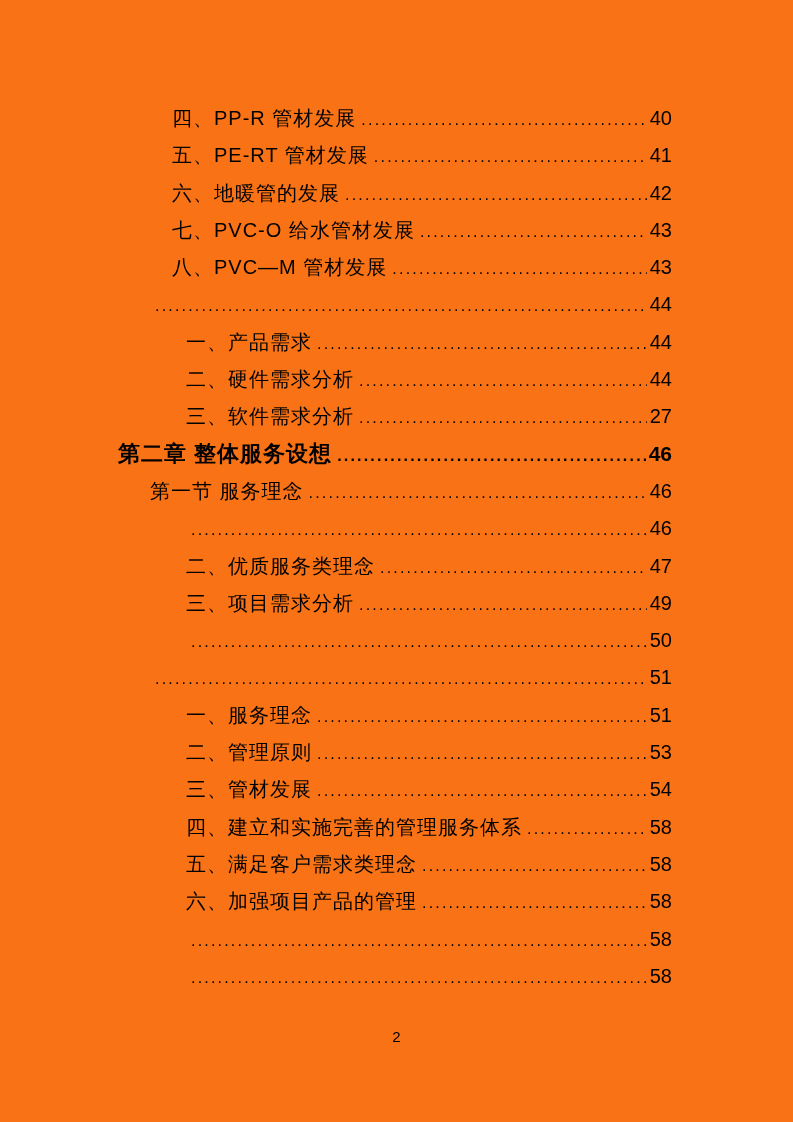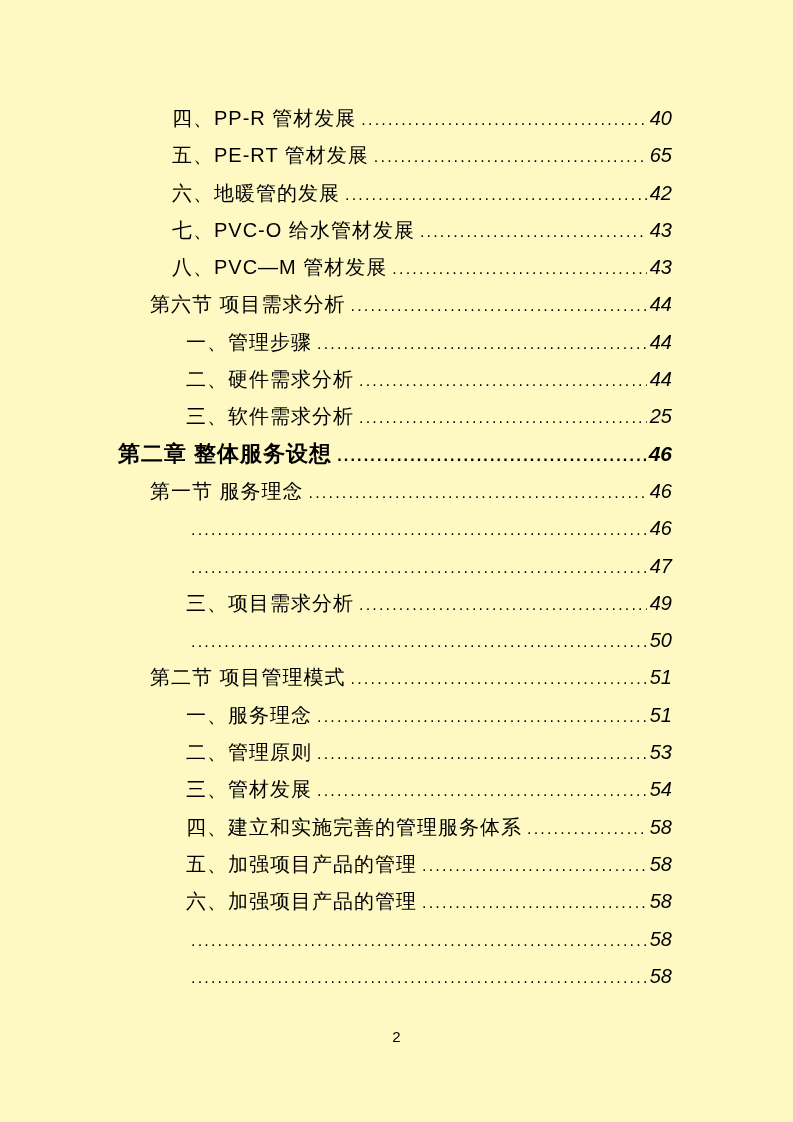--- a/index.html
+++ b/index.html
@@ -1,19 +1,19 @@
 <!DOCTYPE html>
 <html><head>
 <meta charset="utf-8">
 <style>
   html,body{margin:0;padding:0;background:#ffffff;}
   .page{
     position:relative;
     width:793px;height:1122px;
-    background:#fef9c3;
+    background:#f97316;
     overflow:hidden;
     color:#000;
     font-family:"Liberation Sans", serif;
   }
   .toc{
     position:absolute;
     left:118px;
     top:104px;
     width:554px; 
   }
@@ -36,21 +36,20 @@
     white-space:nowrap;
     font-size:16px;
     letter-spacing:2.2px;
     margin:0 3px 0 5px;
     font-family:"Liberation Sans", sans-serif;
   }
   .row .pagenum{
     white-space:nowrap;
     font-size:20px;
     font-family:"Liberation Sans", sans-serif;
-    font-style:italic;
   }
   .lvl1{font-weight:700;font-size:22px;}
   .lvl1 .pagenum{font-size:21px;font-weight:700;}
   .lvl1 .leader{font-weight:700;}
   .lvl2{padding-left:32px;}
   .lvl3a{padding-left:54px;}
   .lvl3{padding-left:68px;}
   .page-footer{
     position:absolute;
     left:0;right:0;
@@ -67,90 +66,89 @@
   <main class="toc">
 
     <div class="row lvl3a">
       <span class="label">四、PP-R 管材发展</span>
       <span class="leader">................................................................................................................................</span>
       <span class="pagenum">40</span>
     </div>
     <div class="row lvl3a">
       <span class="label">五、PE-RT 管材发展</span>
       <span class="leader">................................................................................................................................</span>
-      <span class="pagenum">65</span>
+      <span class="pagenum">41</span>
     </div>
     <div class="row lvl3a">
       <span class="label">六、地暖管的发展</span>
       <span class="leader">................................................................................................................................</span>
       <span class="pagenum">42</span>
     </div>
     <div class="row lvl3a">
       <span class="label">七、PVC-O 给水管材发展</span>
       <span class="leader">................................................................................................................................</span>
       <span class="pagenum">43</span>
     </div>
     <div class="row lvl3a">
       <span class="label">八、PVC—M 管材发展</span>
       <span class="leader">................................................................................................................................</span>
       <span class="pagenum">43</span>
     </div>
 
     <div class="row lvl2">
-      <span class="label">第六节 项目需求分析</span>
       <span class="leader">................................................................................................................................</span>
       <span class="pagenum">44</span>
     </div>
     <div class="row lvl3">
-      <span class="label">一、管理步骤</span>
+      <span class="label">一、产品需求</span>
       <span class="leader">................................................................................................................................</span>
       <span class="pagenum">44</span>
     </div>
     <div class="row lvl3">
       <span class="label">二、硬件需求分析</span>
       <span class="leader">................................................................................................................................</span>
       <span class="pagenum">44</span>
     </div>
     <div class="row lvl3">
       <span class="label">三、软件需求分析</span>
       <span class="leader">................................................................................................................................</span>
-      <span class="pagenum">25</span>
+      <span class="pagenum">27</span>
     </div>
 
     <div class="row lvl1">
       <span class="label">第二章 整体服务设想</span>
       <span class="leader">................................................................................................................................</span>
       <span class="pagenum">46</span>
     </div>
 
     <div class="row lvl2">
       <span class="label">第一节 服务理念</span>
       <span class="leader">................................................................................................................................</span>
       <span class="pagenum">46</span>
     </div>
     <div class="row lvl3">
       <span class="leader">................................................................................................................................</span>
       <span class="pagenum">46</span>
     </div>
     <div class="row lvl3">
+      <span class="label">二、优质服务类理念</span>
       <span class="leader">................................................................................................................................</span>
       <span class="pagenum">47</span>
     </div>
     <div class="row lvl3">
       <span class="label">三、项目需求分析</span>
       <span class="leader">................................................................................................................................</span>
       <span class="pagenum">49</span>
     </div>
     <div class="row lvl3">
       <span class="leader">................................................................................................................................</span>
       <span class="pagenum">50</span>
     </div>
 
     <div class="row lvl2">
-      <span class="label">第二节 项目管理模式</span>
       <span class="leader">................................................................................................................................</span>
       <span class="pagenum">51</span>
     </div>
     <div class="row lvl3">
       <span class="label">一、服务理念</span>
       <span class="leader">................................................................................................................................</span>
       <span class="pagenum">51</span>
     </div>
     <div class="row lvl3">
       <span class="label">二、管理原则</span>
@@ -161,21 +159,21 @@
       <span class="label">三、管材发展</span>
       <span class="leader">................................................................................................................................</span>
       <span class="pagenum">54</span>
     </div>
     <div class="row lvl3">
       <span class="label">四、建立和实施完善的管理服务体系</span>
       <span class="leader">................................................................................................................................</span>
       <span class="pagenum">58</span>
     </div>
     <div class="row lvl3">
-      <span class="label">五、加强项目产品的管理</span>
+      <span class="label">五、满足客户需求类理念</span>
       <span class="leader">................................................................................................................................</span>
       <span class="pagenum">58</span>
     </div>
     <div class="row lvl3">
       <span class="label">六、加强项目产品的管理</span>
       <span class="leader">................................................................................................................................</span>
       <span class="pagenum">58</span>
     </div>
     <div class="row lvl3">
       <span class="leader">................................................................................................................................</span>

